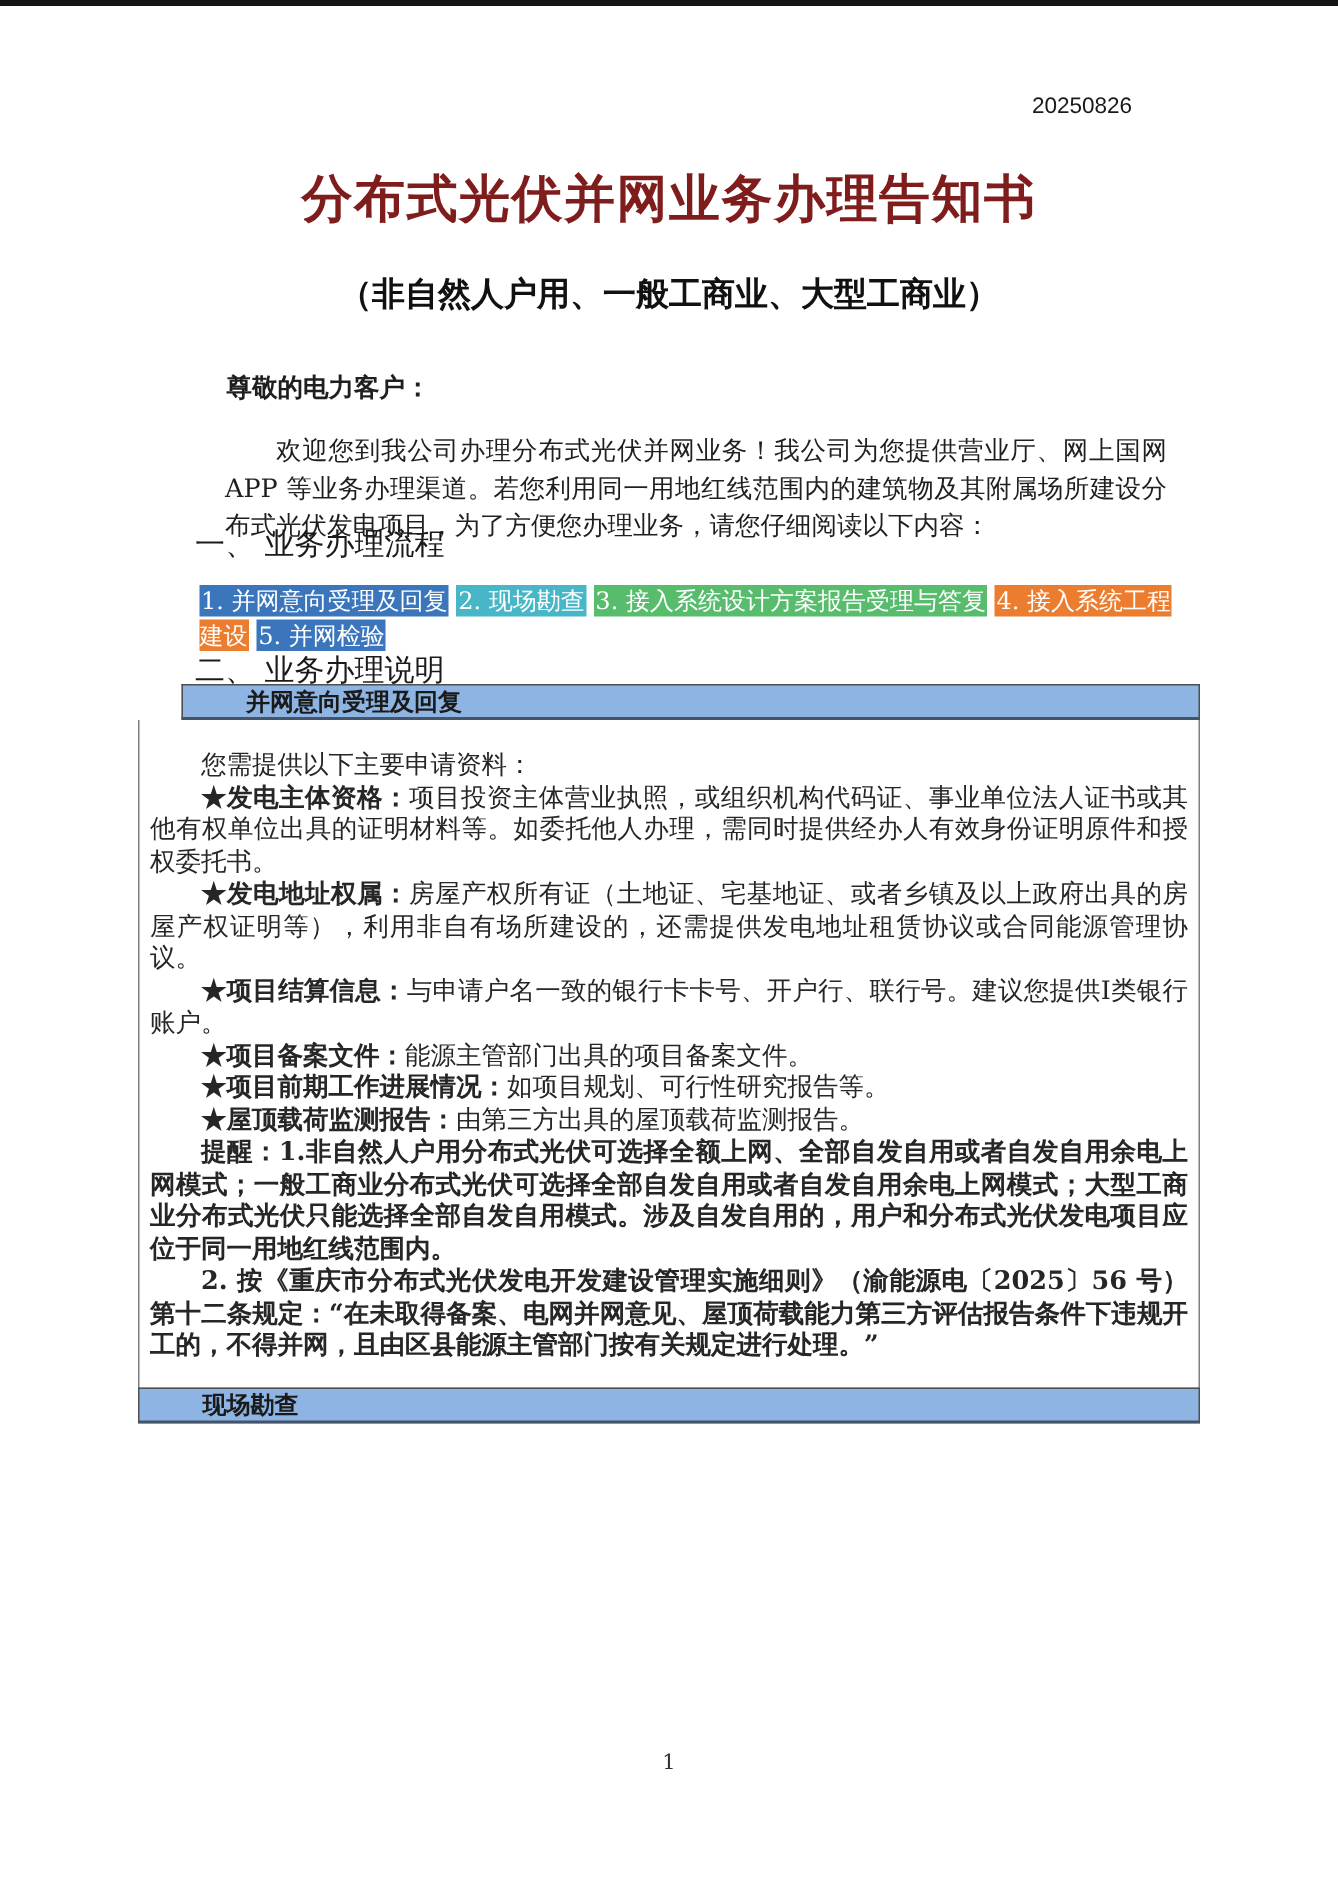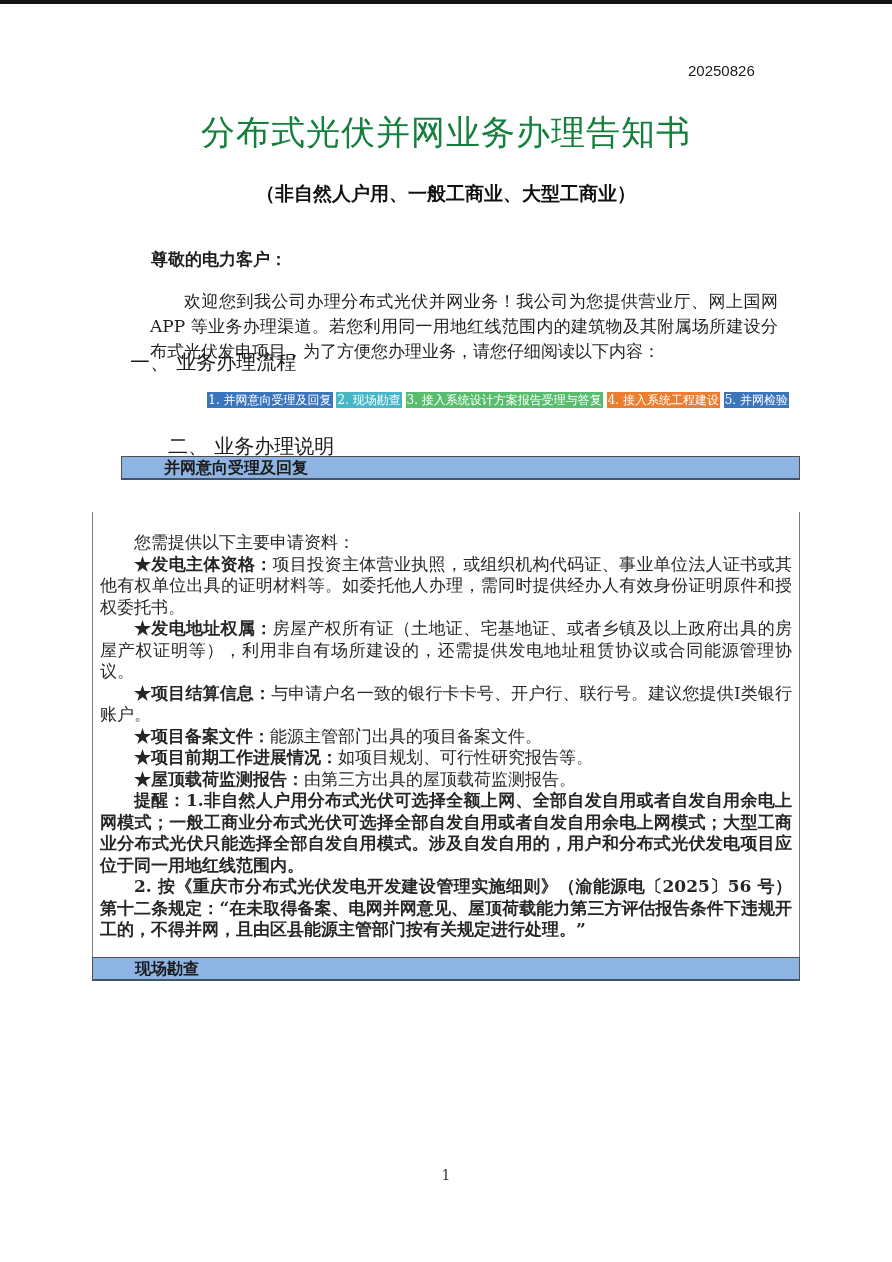--- a/index.html
+++ b/index.html
@@ -7,46 +7,46 @@
     position:relative; width:892px; height:1262px; background:#ffffff;
     font-family:"DejaVu Serif","Liberation Serif",serif; color:#1f1f1f; overflow:hidden;
   }
   .top-strip { position:absolute; top:0; left:0; width:892px; height:4px; background:#141414; }
   .doc-date {
     position:absolute; top:62px; left:688px;
     font-family:"Liberation Sans","DejaVu Sans",sans-serif; font-size:15px; color:#1a1a1a;
   }
   .doc-title {
     position:absolute; top:110px; left:0; width:100%; margin:0; text-align:center;
-    font-size:34px; font-weight:normal; letter-spacing:1px; color:#15803d;
+    font-size:34px; font-weight:bold; letter-spacing:1px; color:#7f1d1d;
   }
   .doc-subtitle {
     position:absolute; top:181px; left:0; width:100%; text-align:center;
-    font-size:19px; font-weight:bold; color:#111;
+    font-size:22px; font-weight:bold; color:#111;
   }
   .greeting { position:absolute; top:230px; left:134px; width:660px; font-size:17px; line-height:25px; text-align:justify; }
   .salutation { margin:17px; font-weight:bold; }
   .intro { margin:16px; text-indent:2em; }
   .h-sec { position:absolute; left:130px; margin:0; font-size:20px; font-weight:normal; color:#1a1a1a; }
   .h-process { top:349px; }
-  .h-explain { top:433px;margin-left:38px; }
+  .h-explain { top:433px; }
   .flow {
     position:absolute; top:389px; left:133px; width:656px;
-    font-size:12px; line-height:23px; word-break:break-all; text-align:right;
+    font-size:16px; line-height:23px; word-break:break-all; text-align:left;
   }
   .step { color:#ffffff; padding:1px 1px; }
   .box { position:absolute; top:456px; left:92px; width:708px; box-sizing:border-box; }
   .bar {
     box-sizing:border-box; height:24px; line-height:21px; padding-left:42px;
     font-size:16px; font-weight:bold; color:#1a1a1a;
     border:1px solid #4f4f4f; border-bottom:2px solid #44546a;
   }
   .box-body {
     box-sizing:border-box; border-left:1px solid #7f7f7f; border-right:1px solid #7f7f7f;
-    padding:20px 7px 16px 7px; font-size:17px; line-height:21.5px; text-align:justify; color:#262626;margin-top:32px;
+    padding:20px 7px 16px 7px; font-size:17px; line-height:21.5px; text-align:justify; color:#262626;
   }
   .box-body p { margin:0; text-indent:2em; }
   .box-body .gap-top { margin-top:21px; }
   .box-body .bold { font-weight:bold; }
   .mat b { font-weight:bold; }
   .page-number {
     position:absolute; top:1167px; left:0; width:100%; text-align:center;
     font-size:14px; color:#333;
   }
 </style>

